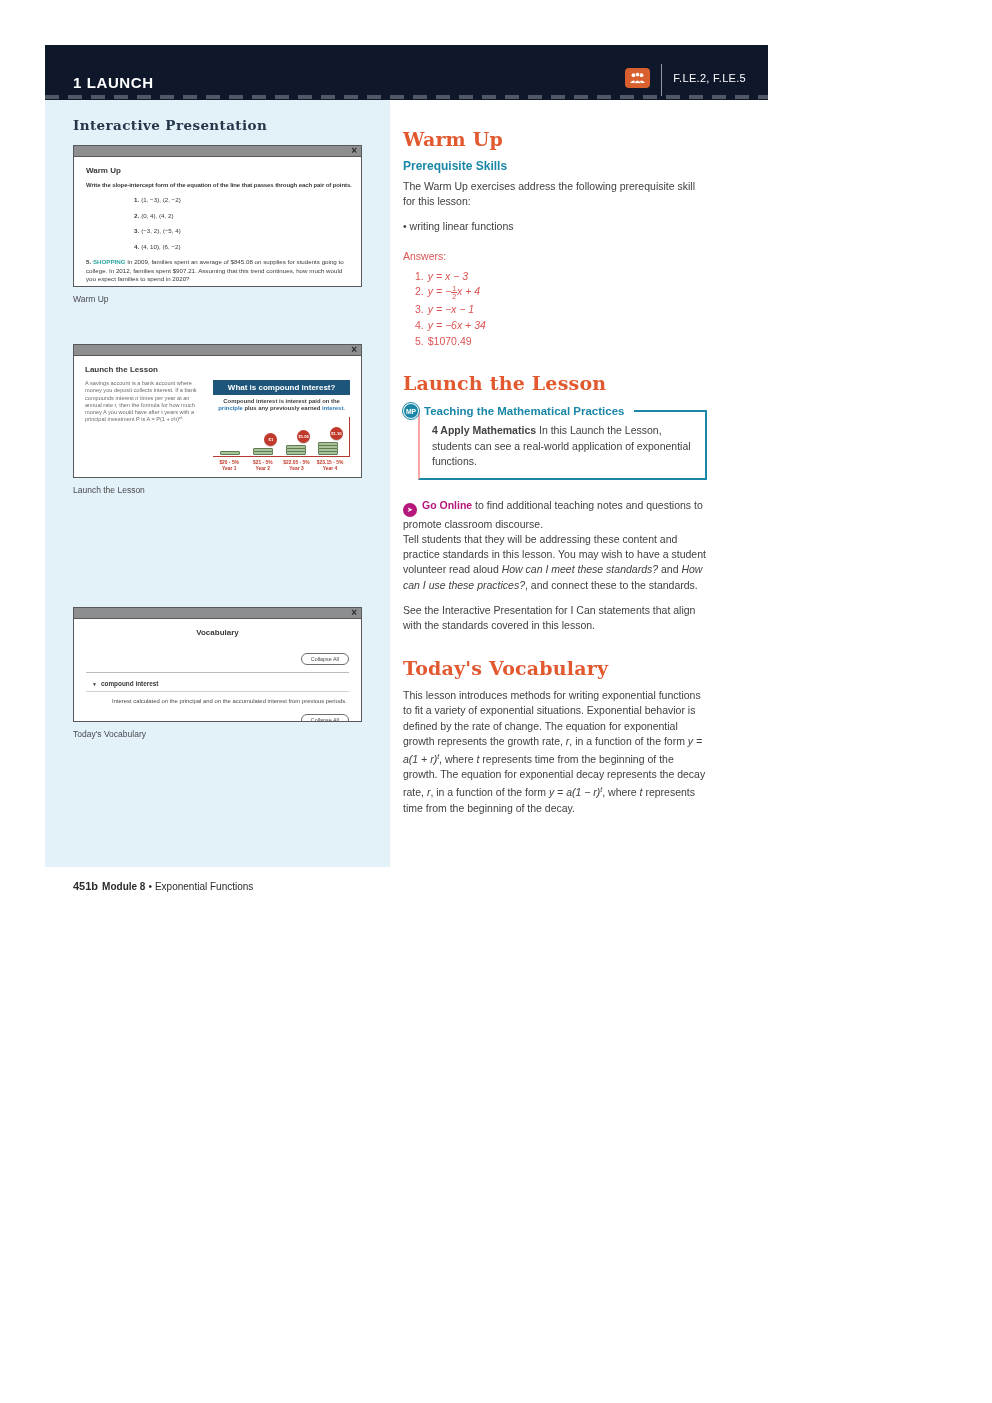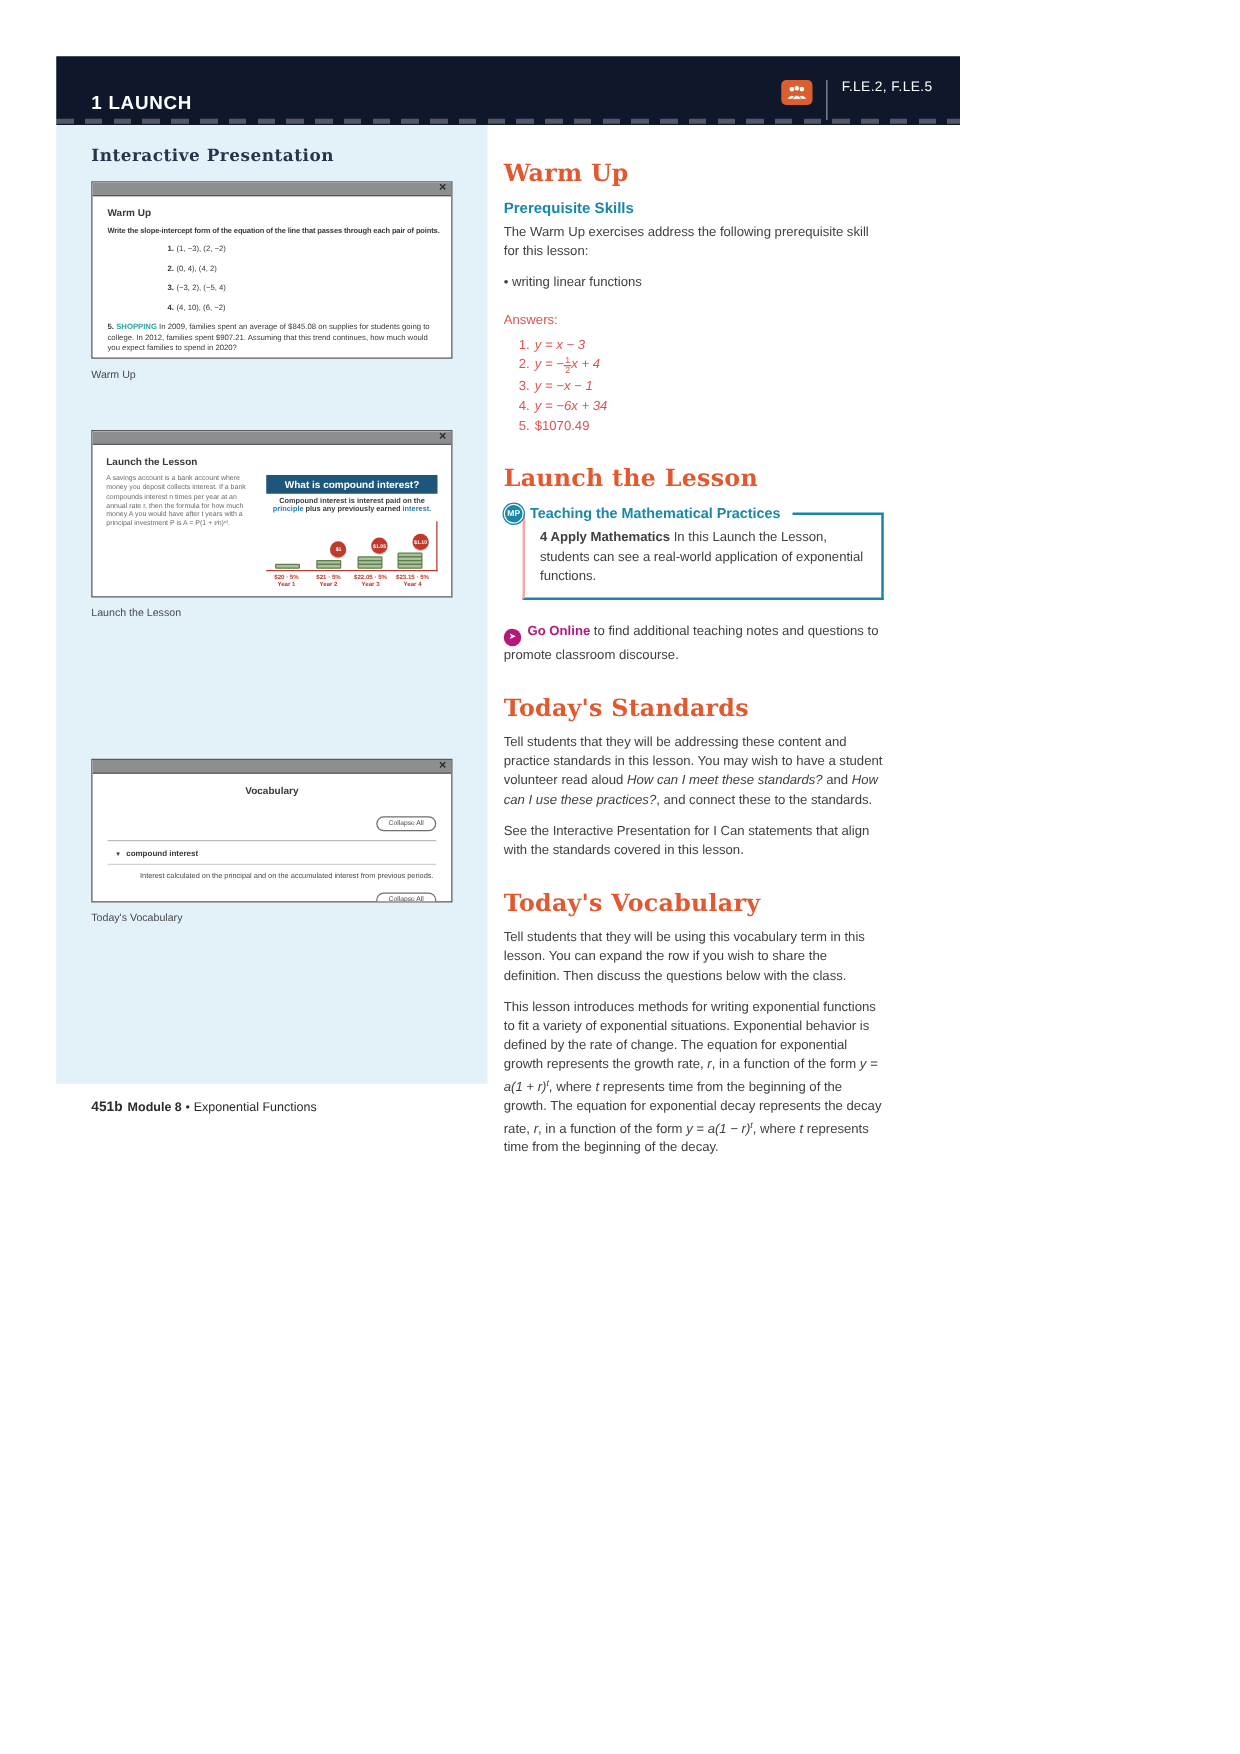--- a/index.html
+++ b/index.html
@@ -5,21 +5,21 @@
   * { box-sizing: border-box; margin: 0; padding: 0; }
   html,body { width: 992px; height: 1403px; background: #ffffff; font-family: "Liberation Sans", sans-serif; }
   .page { position: absolute; inset: 0; width: 992px; height: 1403px; background:#fff; }
 
   
   .header { position:absolute; left:45px; top:45px; width:723px; height:55px; background:#0f172a;
             display:flex; justify-content:space-between; align-items:flex-end; padding:0 22px 9px 28px; }
   .header::after { content:""; position:absolute; bottom:1px; left:0; width:100%; height:4px;
             background:repeating-linear-gradient(90deg, rgba(255,255,255,.28) 0 14px, transparent 14px 23px); }
   .header-title { color:#fff; font-weight:bold; font-size:15px; letter-spacing:.6px; }
-  .header-right { display:flex; gap:11px; margin-bottom:0; }
+  .header-right { display:flex; align-items:center; gap:11px; margin-bottom:0; }
   .people-badge { width:25px; height:20px; background:#d9602e; border-radius:4px; display:flex; align-items:center; justify-content:center; }
   .header-divider { width:1px; height:32px; background:rgba(255,255,255,.55); margin-bottom:-5px; }
   .header-standards { color:#fff; font-size:11px; letter-spacing:.3px; }
 
   
   .ip-panel { position:absolute; left:45px; top:100px; width:345px; height:767px; background:#e3f1f9; padding:17px 28px; }
   .ip-title { font-family:"DejaVu Serif", serif; font-weight:bold; color:#25364a; font-size:13.5px; letter-spacing:.4px; }
 
   .tcard { position:relative; background:#fff; border:1px solid #58595b; width:289px; }
   .tcard-bar { height:11px; background:#8d8e90; border-bottom:1px solid #58595b; position:relative; }
@@ -243,26 +243,24 @@
       <span class="mp-title">Teaching the Mathematical Practices</span>
       <span class="mp-fill"></span>
     </div>
     <div class="mp-box">
       <p><b>4 Apply Mathematics</b><span> In this Launch the Lesson, students can see a real-world application of exponential functions.</span></p>
     </div>
     <p class="go-row">
       <span class="go-icon">➤</span><span class="go-label">Go Online</span><span> to find additional teaching notes and questions to promote classroom discourse.</span>
     </p>
 
-    <div class="sec-heading sec-gap">Today's Standards</div>
     <p class="body-p"><span>Tell students that they will be addressing these content and practice standards in this lesson. You may wish to have a student volunteer read aloud </span><span class="ital">How can I meet these standards?</span><span> and </span><span class="ital">How can I use these practices?</span><span>, and connect these to the standards.</span></p>
     <p class="body-p">See the Interactive Presentation for I Can statements that align with the standards covered in this lesson.</p>
 
     <div class="sec-heading sec-gap">Today's Vocabulary</div>
-    <p class="body-p">Tell students that they will be using this vocabulary term in this lesson. You can expand the row if you wish to share the definition. Then discuss the questions below with the class.</p>
 
     <p class="body-p"><span>This lesson introduces methods for writing exponential functions to fit a variety of exponential situations. Exponential behavior is defined by the rate of change. The equation for exponential growth represents the growth rate, </span><span class="ital">r</span><span>, in a function of the form </span><span class="ital">y = a(1 + r)</span><span class="mathsup">t</span><span>, where </span><span class="ital">t</span><span> represents time from the beginning of the growth. The equation for exponential decay represents the decay rate, </span><span class="ital">r</span><span>, in a function of the form </span><span class="ital">y = a(1 − r)</span><span class="mathsup">t</span><span>, where </span><span class="ital">t</span><span> represents time from the beginning of the decay.</span></p>
   </div>
 
   <div class="footer">
     <span class="pagenum">451b</span><span class="modname">Module 8</span><span class="sep">•</span><span>Exponential Functions</span>
   </div>
 
 </div>
 

